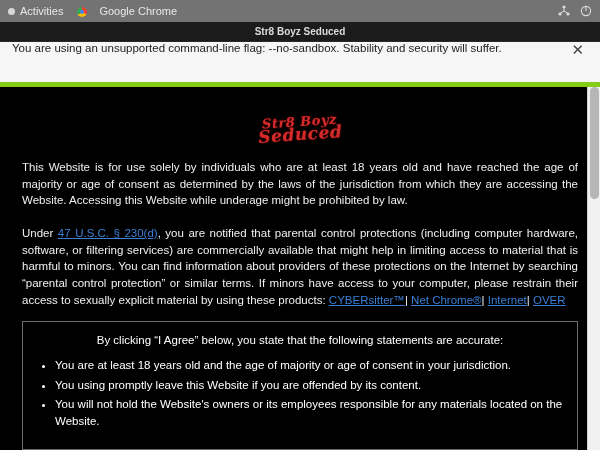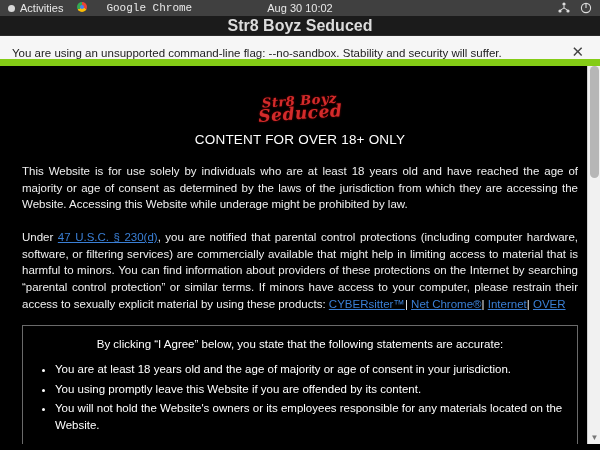--- a/index.html
+++ b/index.html
@@ -6,37 +6,37 @@
   html, body {
     margin: 0; padding: 0;
     width: 600px; height: 450px;
     overflow: hidden;
     background: #000;
     font-family: "Liberation Sans", sans-serif;
   }
 
   
   .topbar {
-    height: 16px;
-    background: #404040;
+    height: 22px;
+    background: #737373;
     color: #e8e8e8;
     display: flex;
     align-items: center;
     font-size: 11px;
     padding: 0 8px;
     position: relative;
   }
   .topbar .left { display: flex; align-items: center; gap: 14px; }
   .topbar .dot {
     width: 7px; height: 7px; border-radius: 50%;
     background: #d8d8d8; display: inline-block; margin-right: 5px;
     vertical-align: middle;
   }
   .topbar .activities { display: flex; align-items: center; }
-  .topbar .chrome-item { display: flex; align-items: flex-start; gap: 19px; font-family: Liberation Mono, monospace; }
+  .topbar .chrome-item { display: flex; align-items: flex-end; gap: 12px; }
   .chrome-glyph {
     width: 10px; height: 10px; border-radius: 50%;
     background: conic-gradient(#ea4335 0 33%, #fbbc05 33% 66%, #34a853 66% 100%);
     position: relative;
   }
   .chrome-glyph::after {
     content: ""; position: absolute; left: 3px; top: 3px;
     width: 4px; height: 4px; border-radius: 50%; background: #4285f4;
   }
   .topbar .center {
@@ -47,38 +47,38 @@
     margin-left: auto; display: flex; align-items: center; gap: 10px;
     z-index: 2;
   }
   .icon-svg { display: block; }
 
   
   .window-title {
     height: 20px;
     background: #1b1b1b;
     color: #dcdcdc;
-    font-size: 16px;
+    font-size: 10px;
     font-weight: bold;
     display: flex;
     align-items: center;
     justify-content: center;
     border-bottom: 1px solid #2a2a2a;
   }
 
   
   .infobar {
-    height: 30px;
+    height: 45px;
     background: #f6f6f6;
     color: #222;
     font-size: 11.5px;
     display: flex;
-    align-items: flex-end;
+    align-items: flex-start;
     padding: 0 12px;
-    border-bottom: 7px solid #84cc16;
+    border-bottom: 5px solid #84cc16;
   }
   .infobar .msg { flex: 1; }
   .infobar .close {
     font-size: 15px; color: #444; cursor: default;
     padding: 0 4px; line-height: 1;
   }
 
   
   .page {
     position: relative;
@@ -167,21 +167,20 @@
   <div class="left">
     <div class="activities">
       <span class="dot"></span>
       <span>Activities</span>
     </div>
     <div class="chrome-item">
       <span class="chrome-glyph"></span>
       <span>Google Chrome</span>
     </div>
   </div>
-  <div class="center">Aug 30  10:02</div>
   <div class="right">
     <span>
       <svg class="icon-svg" width="12" height="12" viewBox="0 0 12 12">
         <circle cx="6" cy="2" r="1.6" fill="#ddd"></circle>
         <circle cx="2" cy="9" r="1.6" fill="#ddd"></circle>
         <circle cx="10" cy="9" r="1.6" fill="#ddd"></circle>
         <path d="M6 3.5 L6 6 M6 6 L2.5 8 M6 6 L9.5 8" stroke="#ddd" stroke-width="1" fill="none"></path>
       </svg>
     </span>
     <span>
@@ -205,21 +204,20 @@
 <div class="page">
   <div class="page-inner">
 
     <div class="logo-wrap">
       <div class="logo">
         <span class="l1">Str8 Boyz</span>
         <span class="l2">Seduced</span>
       </div>
     </div>
 
-    <div class="headline">CONTENT FOR OVER 18+ ONLY</div>
 
     <p class="para">This Website is for use solely by individuals who are at least 18 years old and have reached the age of majority or age of consent as determined by the laws of the jurisdiction from which they are accessing the Website. Accessing this Website while underage might be prohibited by law.</p>
 
     <p class="para">
       <span>Under </span><a class="lnk" href="#">47 U.S.C. § 230(d)</a><span>, you are notified that parental control protections (including computer hardware, software, or filtering services) are commercially available that might help in limiting access to material that is harmful to minors. You can find information about providers of these protections on the Internet by searching “parental control protection” or similar terms. If minors have access to your computer, please restrain their access to sexually explicit material by using these products:</span>
       <a class="lnk" href="#">CYBERsitter™</a><span class="sep">|</span>
       <a class="lnk" href="#">Net Chrome®</a><span class="sep">|</span>
       <a class="lnk" href="#">Internet</a><span class="sep">|</span>
       <a class="lnk" href="#">OVER</a>
     </p>

